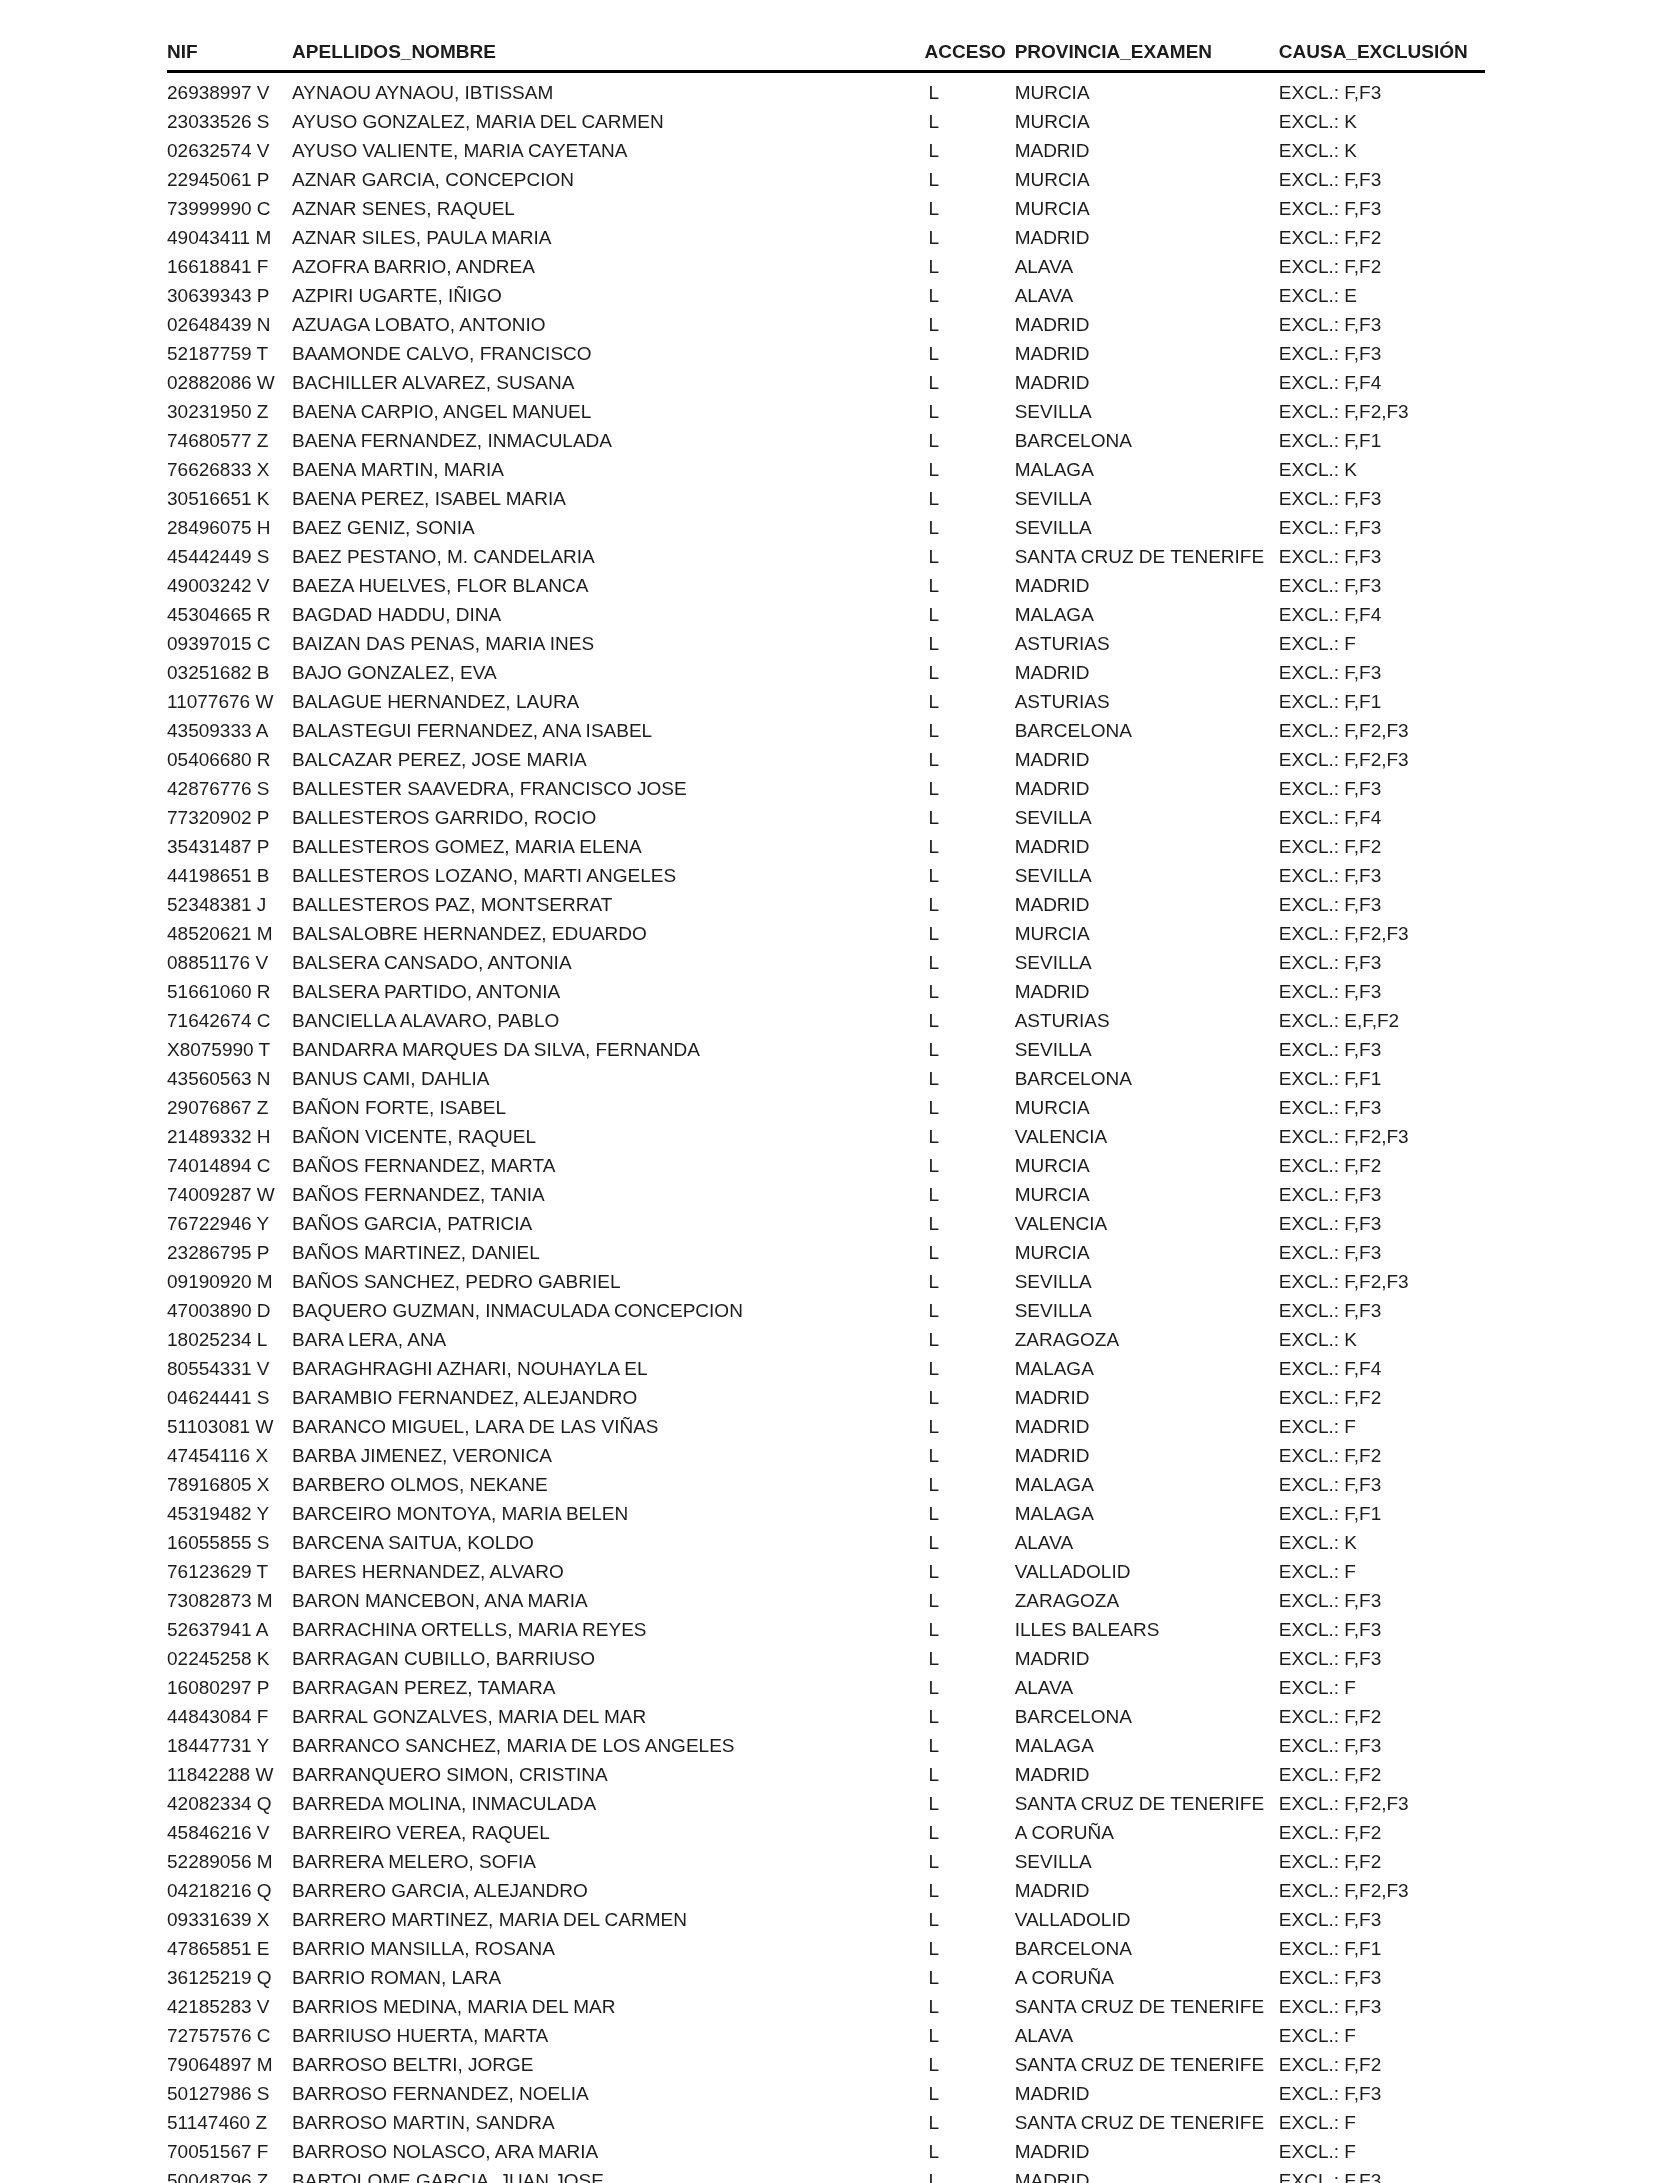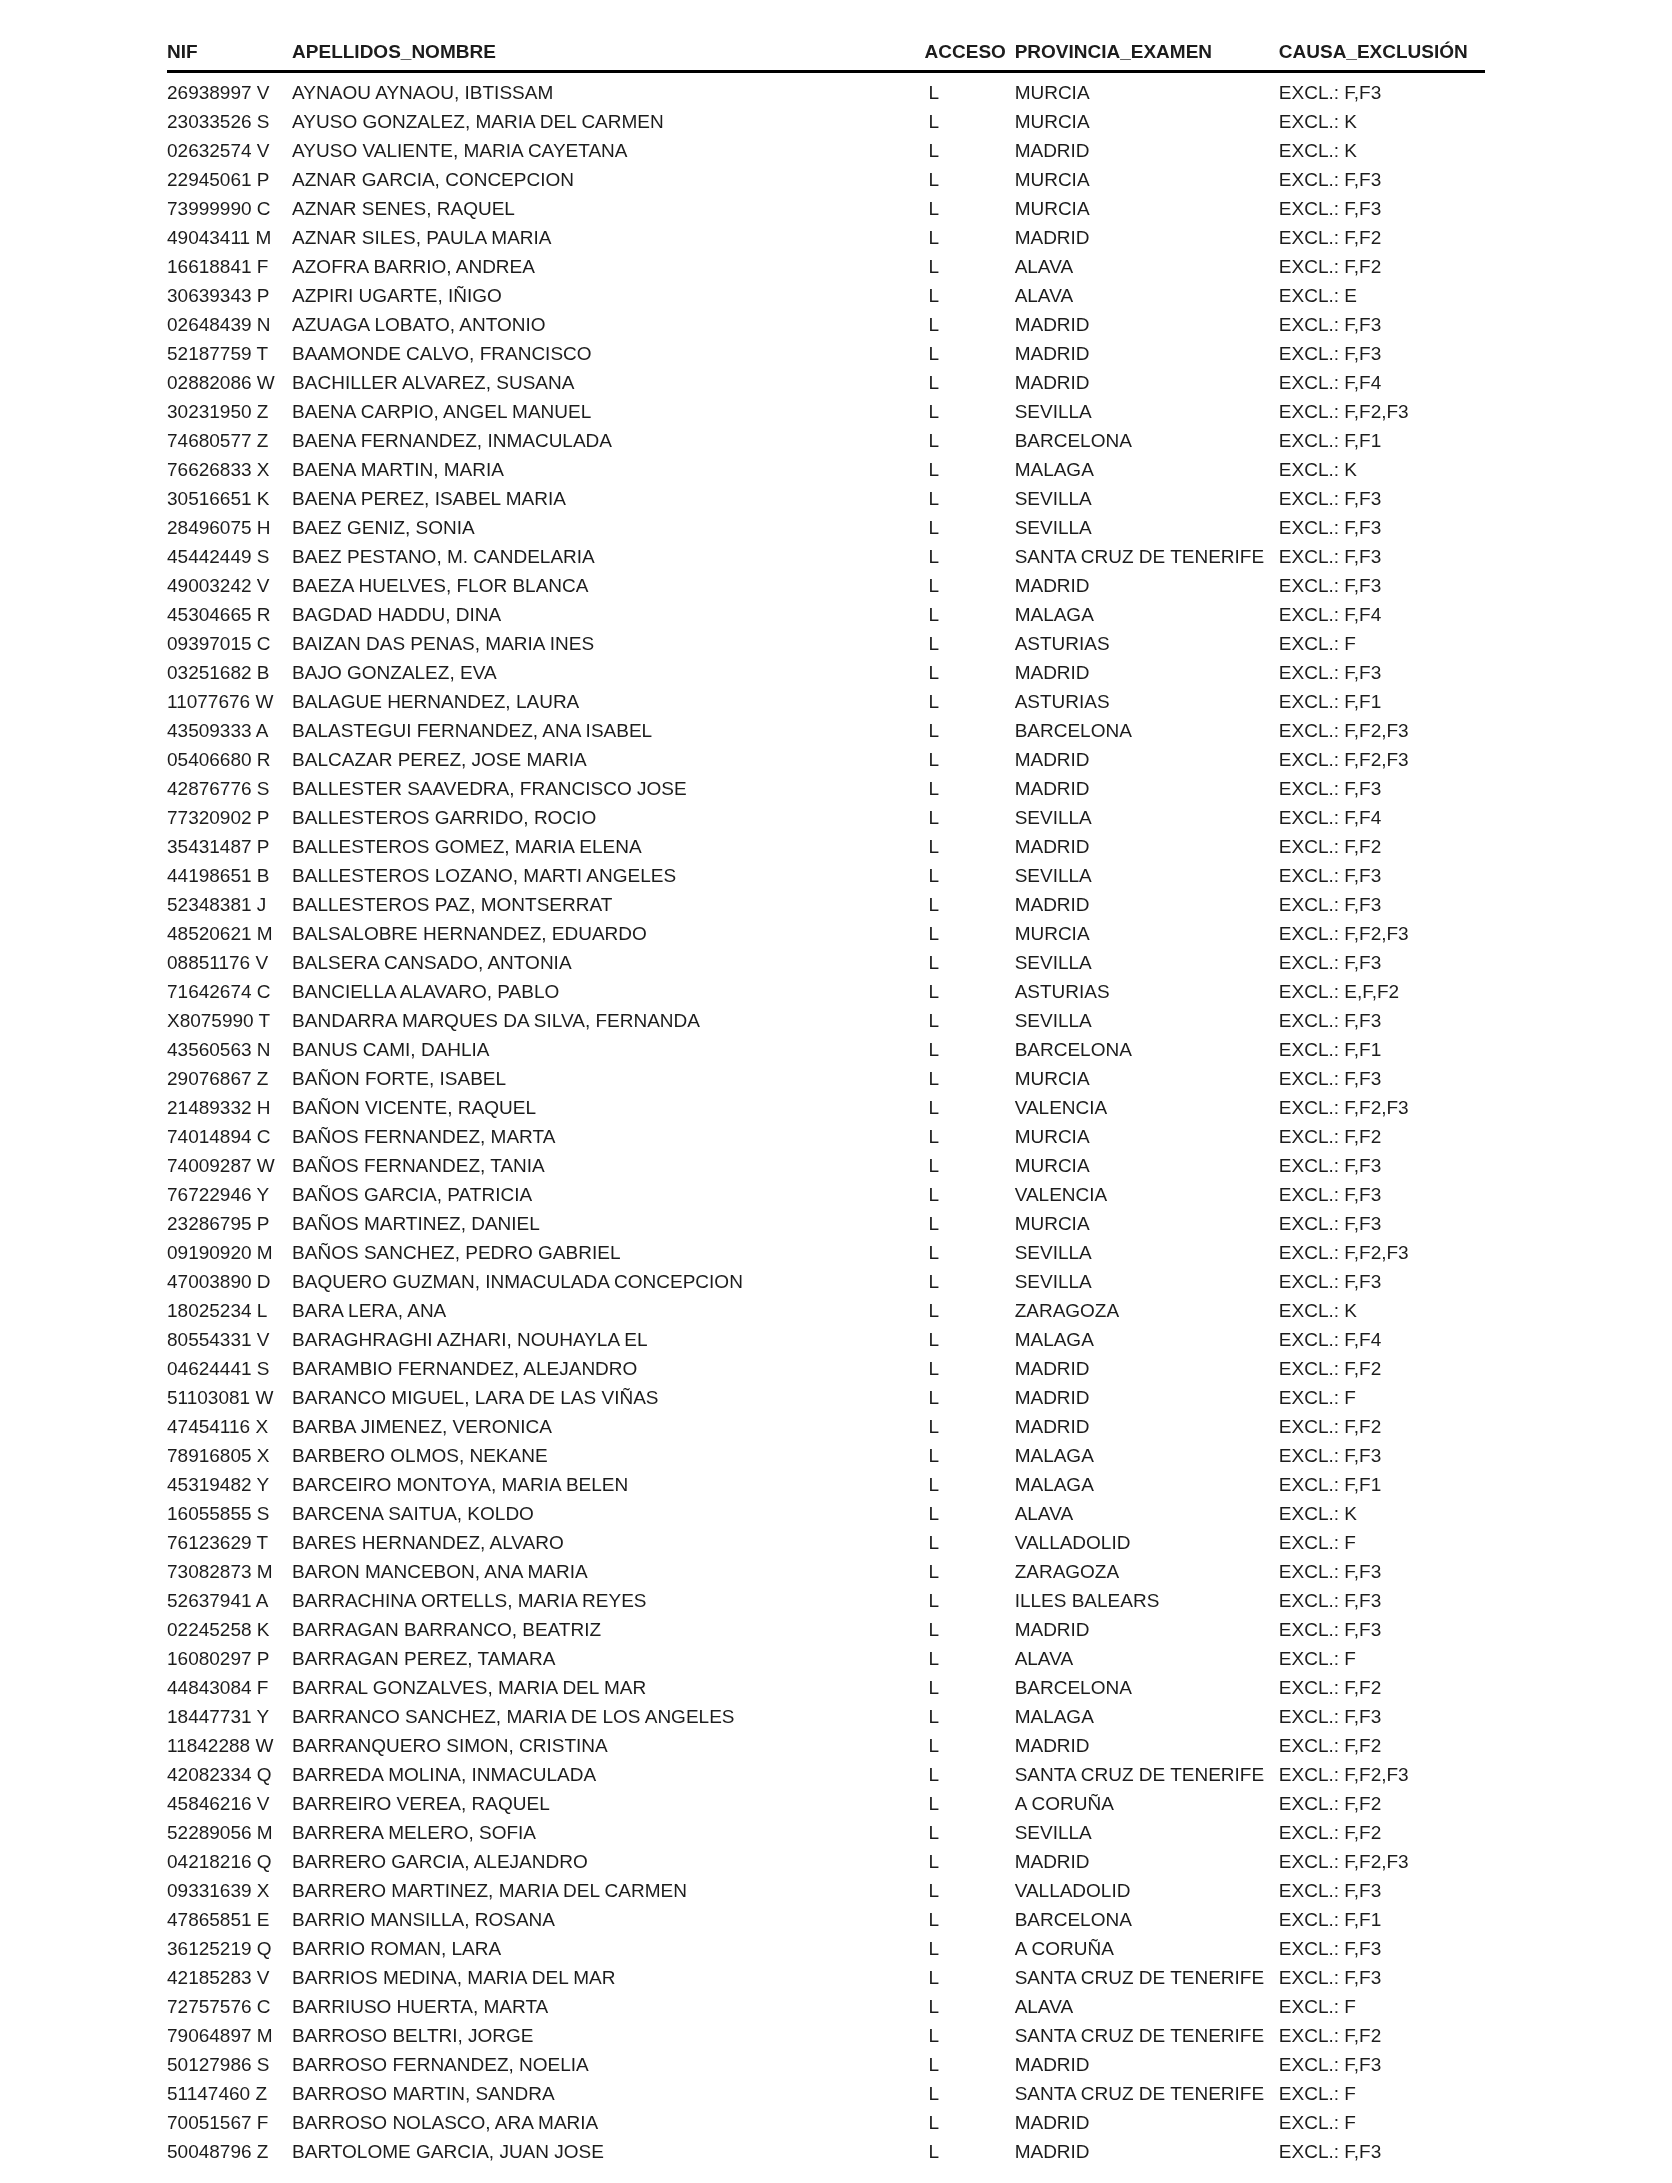--- a/index.html
+++ b/index.html
@@ -284,20 +284,27 @@
           <td>EXCL.: F,F2,F3</td>
         </tr>
         <tr>
           <td>08851176 V</td>
           <td>BALSERA CANSADO, ANTONIA</td>
           <td>L</td>
           <td>SEVILLA</td>
           <td>EXCL.: F,F3</td>
         </tr>
         <tr>
+          <td>51661060 R</td>
+          <td>BALSERA PARTIDO, ANTONIA</td>
+          <td>L</td>
+          <td>MADRID</td>
+          <td>EXCL.: F,F3</td>
+        </tr>
+        <tr>
           <td>71642674 C</td>
           <td>BANCIELLA ALAVARO, PABLO</td>
           <td>L</td>
           <td>ASTURIAS</td>
           <td>EXCL.: E,F,F2</td>
         </tr>
         <tr>
           <td>X8075990 T</td>
           <td>BANDARRA MARQUES DA SILVA, FERNANDA</td>
           <td>L</td>
@@ -439,21 +446,21 @@
         </tr>
         <tr>
           <td>52637941 A</td>
           <td>BARRACHINA ORTELLS, MARIA REYES</td>
           <td>L</td>
           <td>ILLES BALEARS</td>
           <td>EXCL.: F,F3</td>
         </tr>
         <tr>
           <td>02245258 K</td>
-          <td>BARRAGAN BARRANCO, BEATRIZ</td>
+          <td>BARRAGAN CUBILLO, BARRIUSO</td>
           <td>L</td>
           <td>MADRID</td>
           <td>EXCL.: F,F3</td>
         </tr>
         <tr>
           <td>16080297 P</td>
           <td>BARRAGAN PEREZ, TAMARA</td>
           <td>L</td>
           <td>ALAVA</td>
           <td>EXCL.: F</td>

